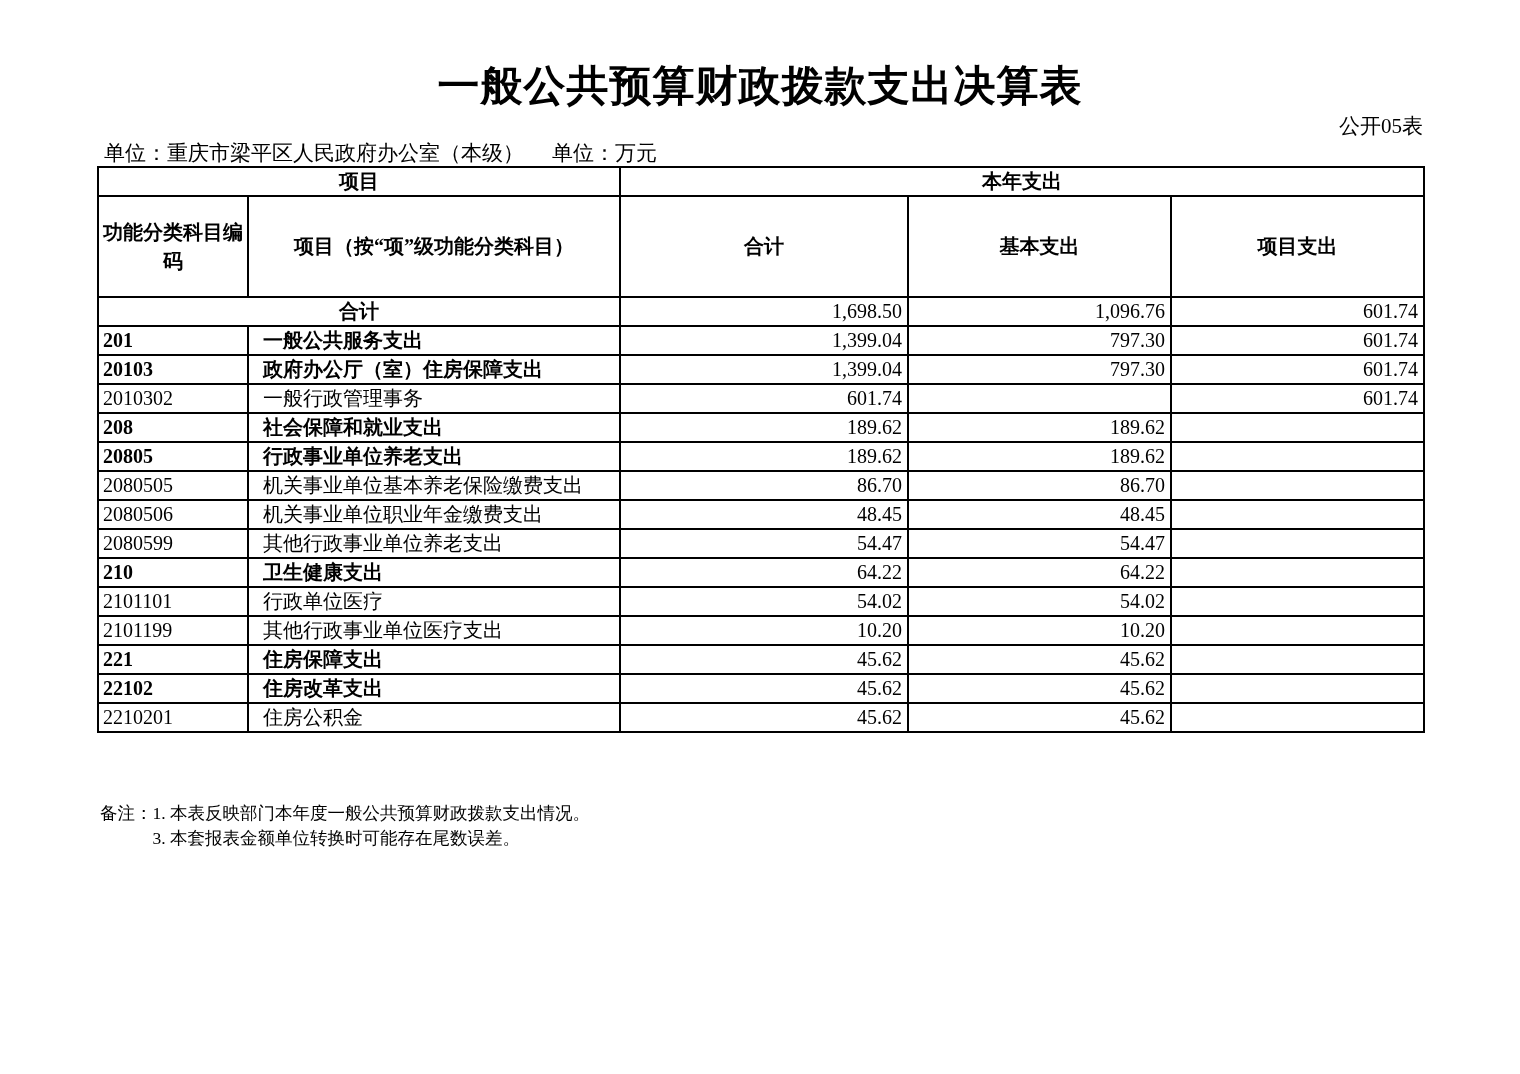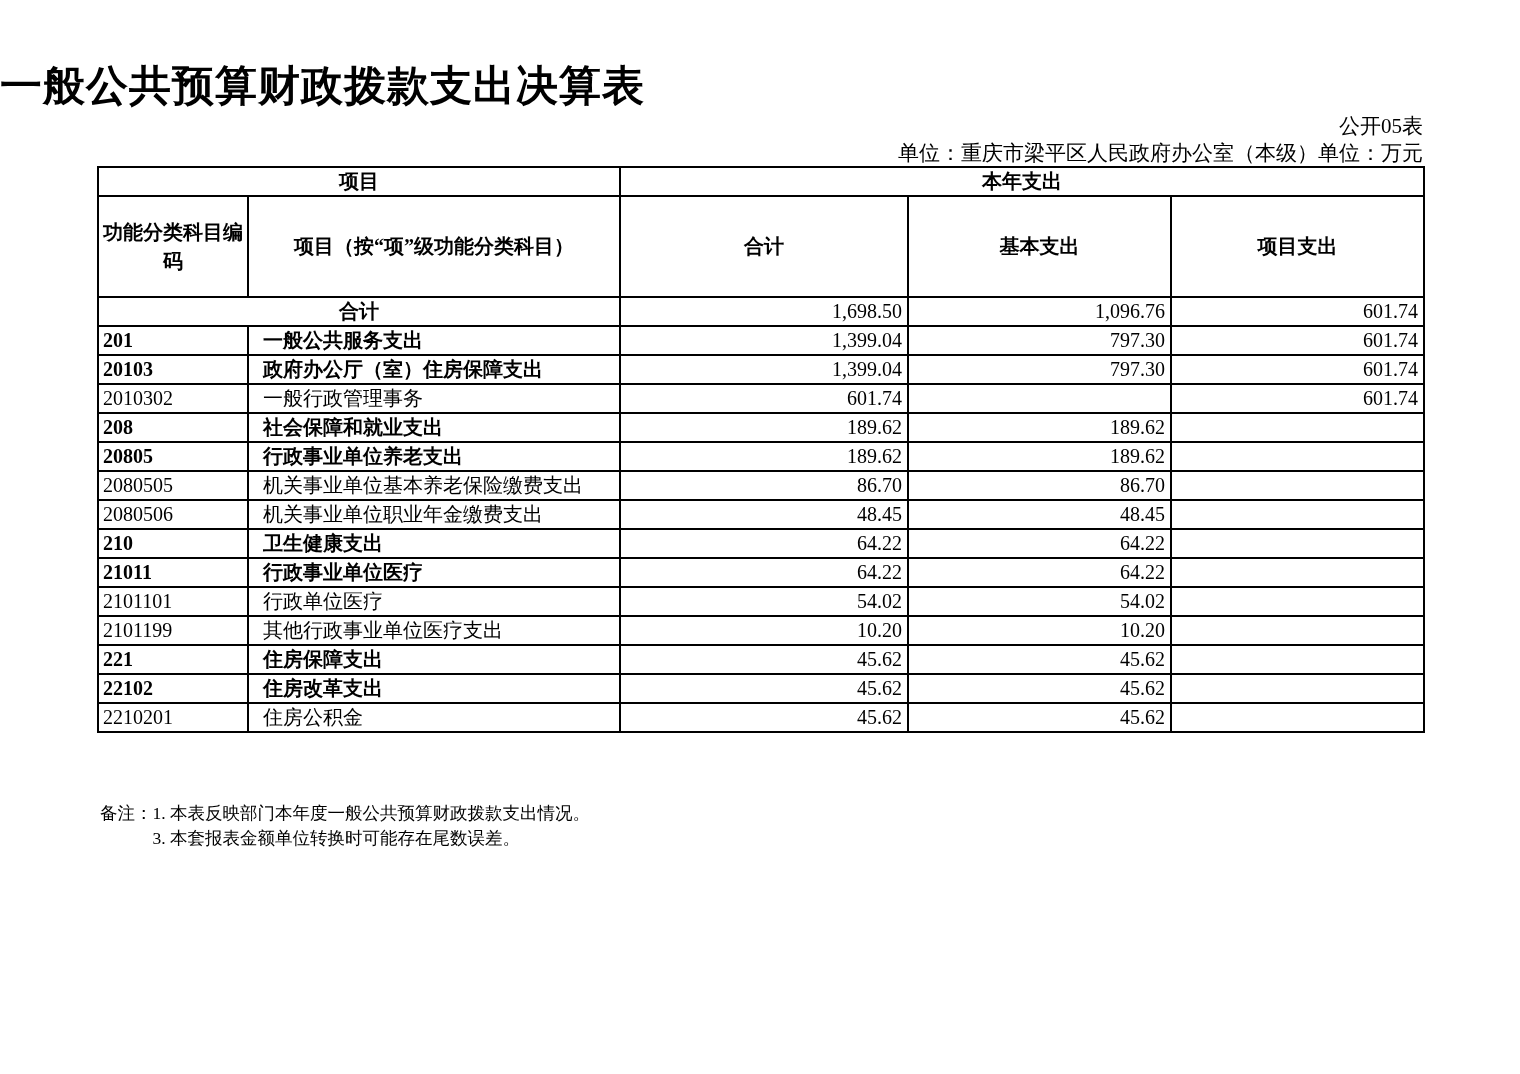--- a/index.html
+++ b/index.html
@@ -15,41 +15,43 @@
   .page {
     position: absolute;
     inset: 0;
     background: #ffffff;
   }
   .title {
     position: absolute;
     top: 58px;
     left: 0;
     width: 1520px;
+    text-align: center;
     font-size: 42px;
     font-weight: bold;
     letter-spacing: 1px;
     white-space: nowrap;
   }
   .table-code {
     position: absolute;
     top: 112px;
     right: 97px;
     font-size: 21px;
     white-space: nowrap;
   }
   .unit-row {
     position: absolute;
     top: 139px;
     left: 104px;
     right: 97px;
     display: flex;
-    justify-content: flex-end;
+    justify-content: flex-start;
     font-size: 21px;
     white-space: nowrap;
+    gap: 28px;
   }
   table.main {
     position: absolute;
     top: 166px;
     left: 97px;
     width: 1326px;
     border-collapse: collapse;
     table-layout: fixed;
     font-size: 20px;
   }
@@ -176,30 +178,30 @@
           <td class="cell-num">86.70</td>
           <td class="cell-num"></td>
         </tr>
         <tr>
           <td class="cell-code">2080506</td>
           <td class="cell-name">机关事业单位职业年金缴费支出</td>
           <td class="cell-num">48.45</td>
           <td class="cell-num">48.45</td>
           <td class="cell-num"></td>
         </tr>
+        <tr>
+          <td class="cell-code">2080599</td>
+          <td class="cell-name">其他行政事业单位养老支出</td>
+          <td class="cell-num">54.47</td>
+          <td class="cell-num">54.47</td>
+          <td class="cell-num"></td>
+        </tr>
         <tr class="em">
           <td class="cell-code">210</td>
           <td class="cell-name">卫生健康支出</td>
-          <td class="cell-num">64.22</td>
-          <td class="cell-num">64.22</td>
-          <td class="cell-num"></td>
-        </tr>
-        <tr class="em">
-          <td class="cell-code">21011</td>
-          <td class="cell-name">行政事业单位医疗</td>
           <td class="cell-num">64.22</td>
           <td class="cell-num">64.22</td>
           <td class="cell-num"></td>
         </tr>
         <tr>
           <td class="cell-code">2101101</td>
           <td class="cell-name">行政单位医疗</td>
           <td class="cell-num">54.02</td>
           <td class="cell-num">54.02</td>
           <td class="cell-num"></td>

